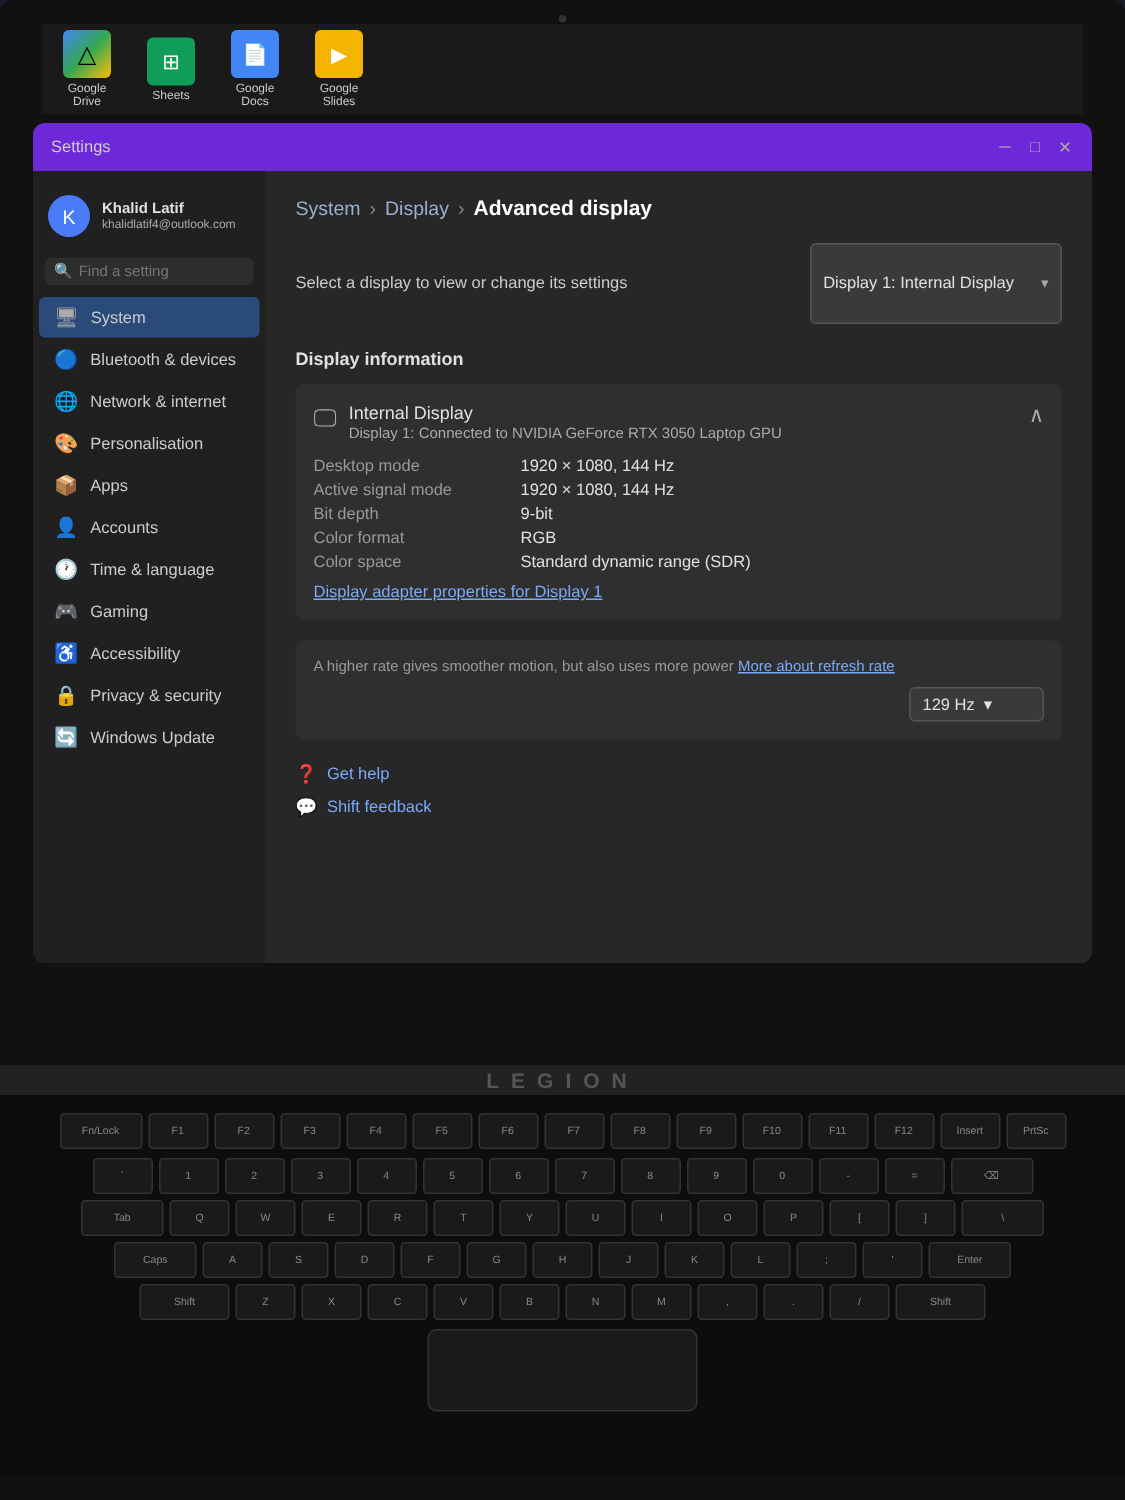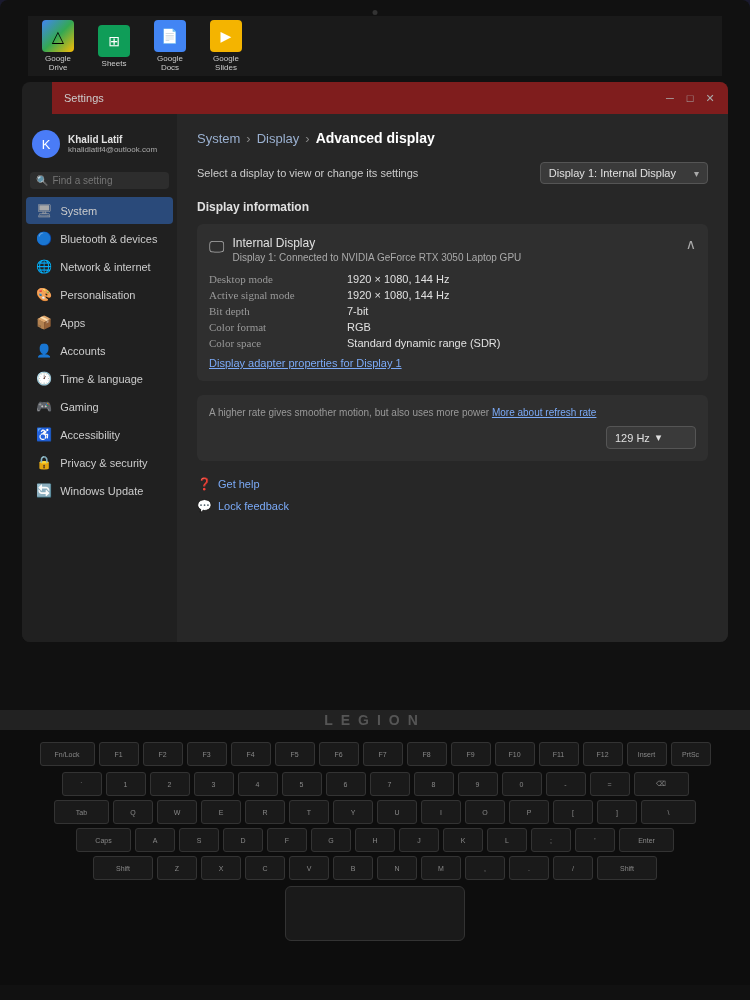--- a/index.html
+++ b/index.html
@@ -57,27 +57,26 @@
       background: #202020;
       border-radius: 8px;
       overflow: hidden;
       display: flex;
       flex-direction: column;
     }
 
     
     .title-bar {
       height: 32px;
-      background: #7f1d1d;
+      background: #6d28d9;
       display: flex;
       align-items: center;
       justify-content: space-between;
       padding: 0 12px;
       flex-shrink: 0;
-      margin-left: 30px;
     }
     .title-bar-title {
       font-size: 11px;
       color: #ccc;
     }
     .title-bar-controls {
       display: flex;
       gap: 8px;
     }
     .title-btn {
@@ -188,21 +187,21 @@
       justify-content: space-between;
       margin-bottom: 16px;
     }
     .display-selector-label {
       font-size: 11px; color: #ccc;
     }
     .display-dropdown {
       background: #3a3a3a;
       border: 1px solid #555;
       border-radius: 4px;
-      padding: 4px 8px;
+      padding: 20px 8px;
       color: #e0e0e0;
       font-size: 11px;
       display: flex;
       align-items: center;
       gap: 18px;
       cursor: pointer;
       min-width: 160px;
     }
     .display-dropdown-arrow { color: #aaa; font-size: 10px; }
 
@@ -242,21 +241,21 @@
       font-size: 10px; color: #aaa; margin-top: 2px;
     }
     .chevron-up { color: #aaa; font-size: 14px; cursor: pointer; }
 
     .display-props {
       display: grid;
       grid-template-columns: 130px 1fr;
       gap: 4px 8px;
       font-size: 11px;
     }
-    .prop-label { color: #999; font-family: Liberation Serif, serif; }
+    .prop-label { color: #999; }
     .prop-value { color: #e0e0e0; }
 
     .adapter-link {
       margin-top: 8px;
       font-size: 11px;
       color: #7baaf7;
       cursor: pointer;
       text-decoration: underline;
     }
 
@@ -531,21 +530,21 @@
             </div>
             <span class="chevron-up">∧</span>
           </div>
 
           <div class="display-props">
             <span class="prop-label">Desktop mode</span>
             <span class="prop-value">1920 × 1080, 144 Hz</span>
             <span class="prop-label">Active signal mode</span>
             <span class="prop-value">1920 × 1080, 144 Hz</span>
             <span class="prop-label">Bit depth</span>
-            <span class="prop-value">7-bit</span>
+            <span class="prop-value">9-bit</span>
             <span class="prop-label">Color format</span>
             <span class="prop-value">RGB</span>
             <span class="prop-label">Color space</span>
             <span class="prop-value">Standard dynamic range (SDR)</span>
           </div>
 
           <div class="adapter-link">Display adapter properties for Display 1</div>
         </div>
 
         <div class="refresh-section">
@@ -561,21 +560,21 @@
           </div>
         </div>
 
         <div class="help-links">
           <div class="help-link-item">
             <span class="help-link-icon">❓</span>
             <span class="help-link-text">Get help</span>
           </div>
           <div class="help-link-item">
             <span class="help-link-icon">💬</span>
-            <span class="help-link-text">Lock feedback</span>
+            <span class="help-link-text">Shift feedback</span>
           </div>
         </div>
       </div>
     </div>
   </div>
 </div>
 
 <div class="laptop-bottom">
   <div class="laptop-hinge">
     <span class="legion-label">LEGION</span>

